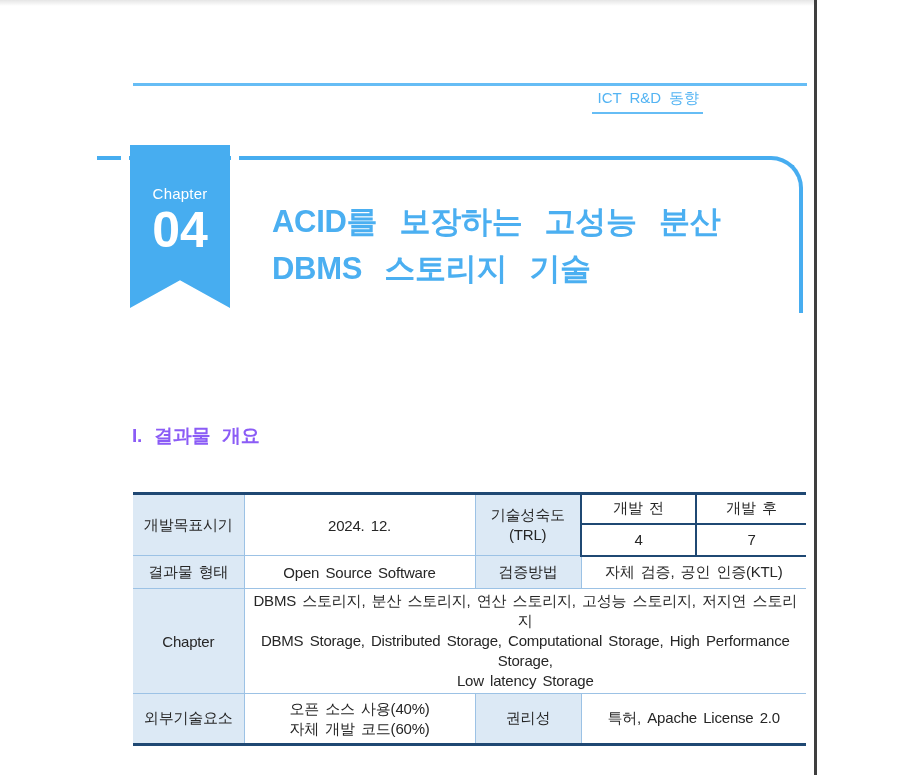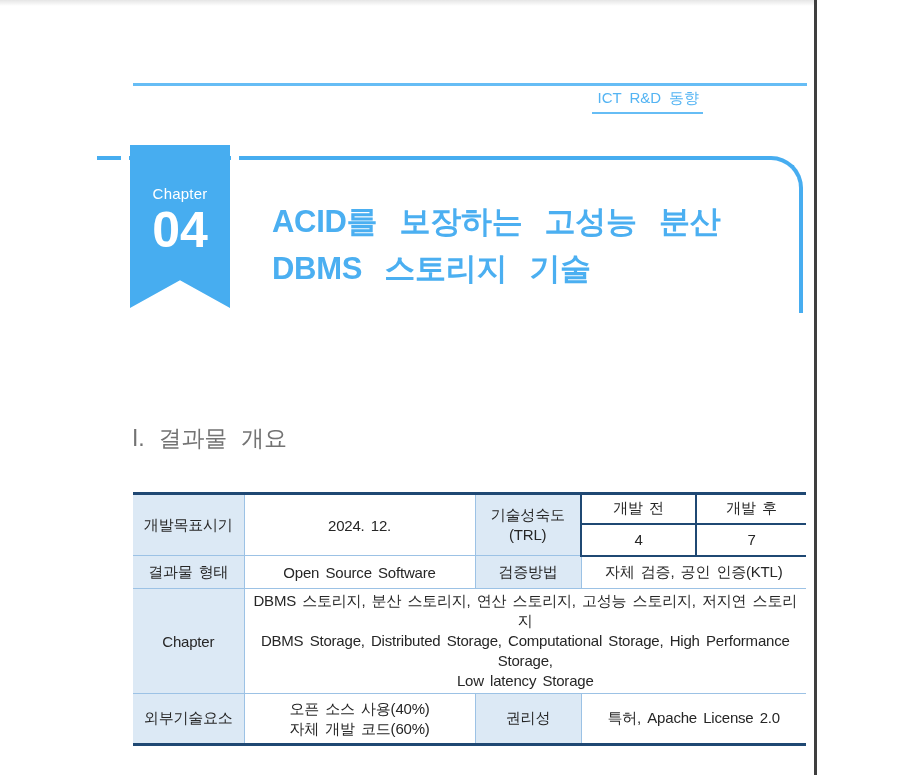--- a/index.html
+++ b/index.html
@@ -36,21 +36,21 @@
 
   .doc-title{
     position:absolute;left:272px;top:191px;font-size:31px;font-weight:bold;color:#4BAFF1;
     line-height:47px;word-spacing:0.45em;letter-spacing:-0.3px;margin-top:7px;
   }
 
   .author-line{position:absolute;top:334px;right:106px;font-size:15px;color:#111;word-spacing:0.25em;}
   .author-line .author-name{font-weight:bold;font-size:16px;}
 
   .section-heading{
-    position:absolute;left:132px;top:423px;font-size:23px;font-weight:normal;color:#737373;
+    position:absolute;left:132px;top:423px;font-size:19px;font-weight:bold;color:#8b5cf6;
     word-spacing:0.35em;letter-spacing:-0.2px;
   }
 
   
   .summary-table{
     position:absolute;left:133px;top:492px;width:673px;
     border-collapse:collapse;table-layout:fixed;
     border-top:3px solid #1F4873;border-bottom:3px solid #1F4873;
     font-size:15px;color:#262626;
   }

